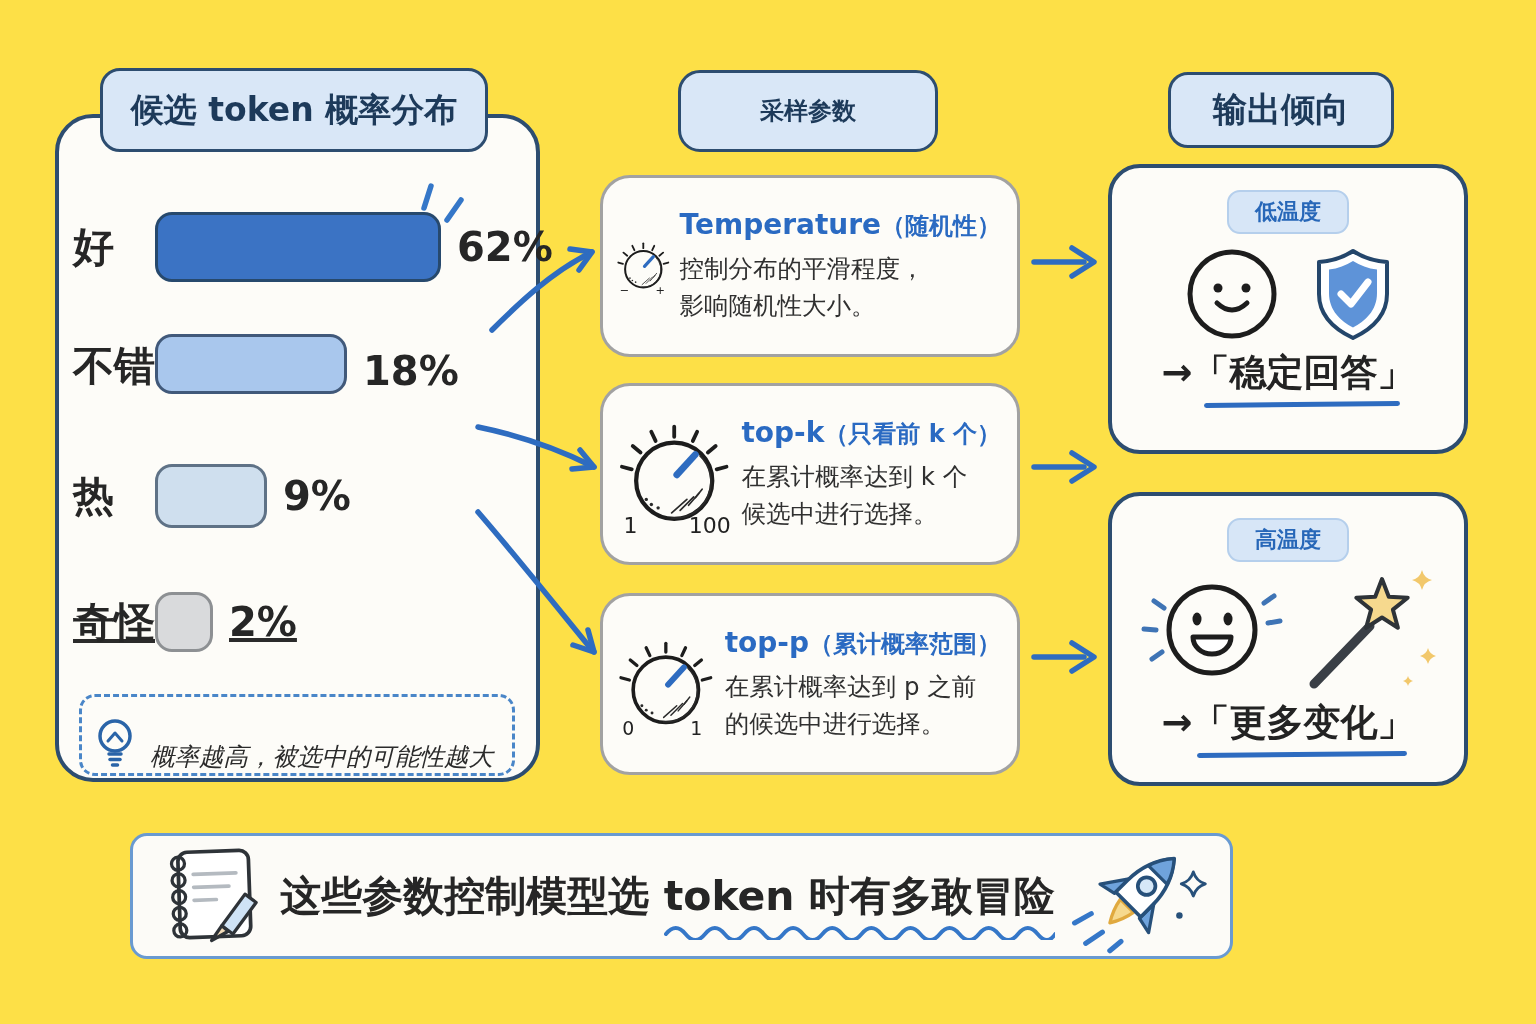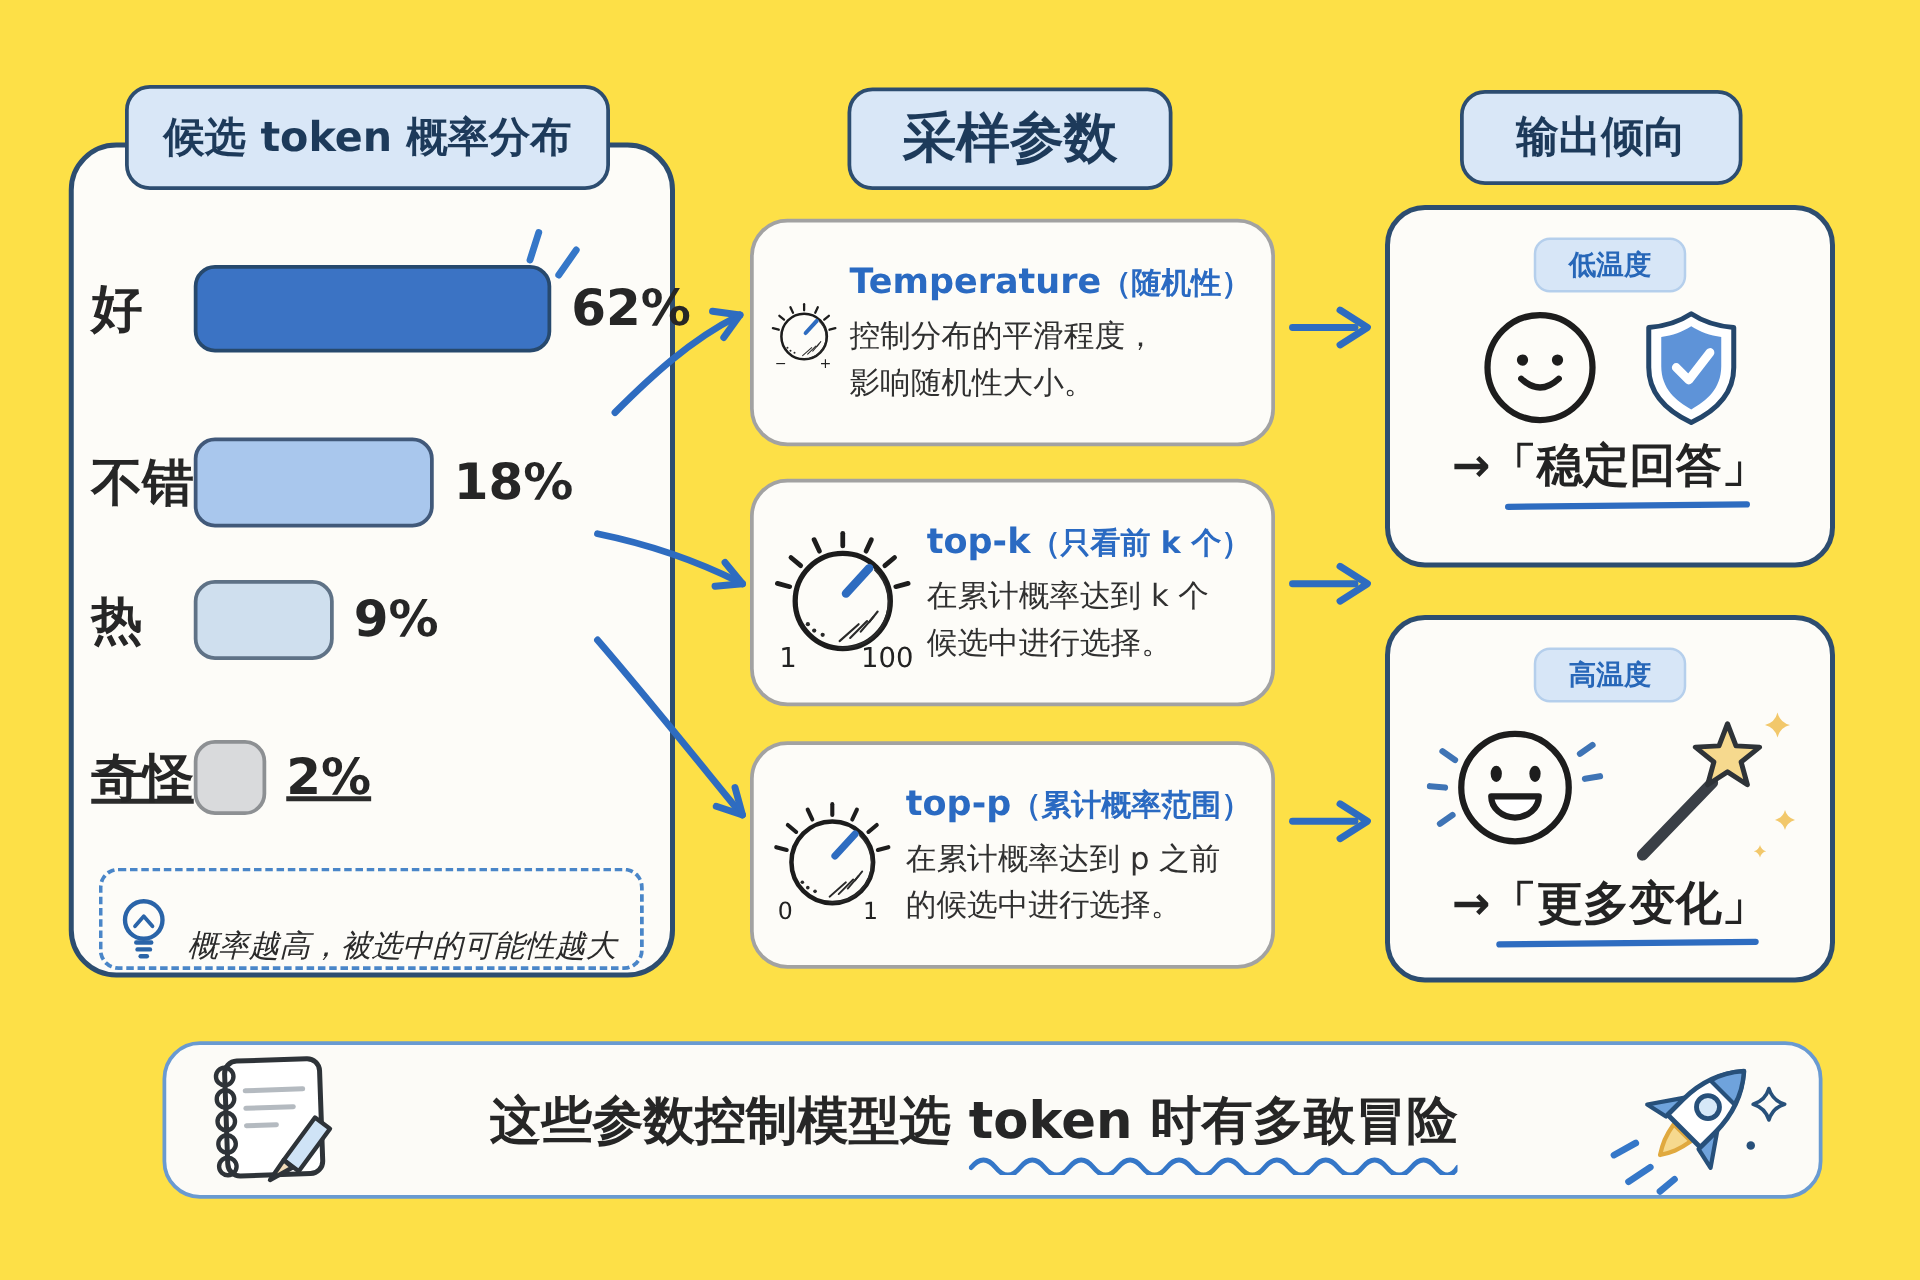--- a/index.html
+++ b/index.html
@@ -25,21 +25,21 @@
   .bar{height:100%;border:3.5px solid;border-radius:17px;box-sizing:border-box;}
   .bar-pct{margin-left:16px;font-size:40px;font-weight:600;color:#262626;white-space:nowrap;}
   .tip-box{
     position:absolute;left:20px;top:576px;width:436px;height:82px;box-sizing:border-box;
     border:3px dashed #4a86c8;border-radius:16px;display:flex;align-items:flex-end;
     padding:0 10px;gap:12px;font-style:italic;
   }
   .tip-text{font-size:24.5px;font-weight:500;color:#2b2b2b;white-space:nowrap;}
   .bar-sparkle{position:absolute;left:360px;top:62px;}
   
-  #mid-title{left:678px;top:70px;width:254px;height:76px;font-size:43px;}
+  #mid-title{left:678px;top:70px;width:254px;height:76px;font-size:24px;border-radius:22px;}
   .card{
     position:absolute;left:600px;width:420px;height:182px;box-sizing:border-box;
     background:#fdfcf8;border:3.5px solid #a2a2a2;border-radius:30px;z-index:1;
     display:flex;align-items:center;padding:0 16px 0 12px;gap:8px;
   }
   #card-temperature{top:175px;}
   #card-topk{top:383px;}
   #card-topp{top:593px;}
   .card-text{flex:1;}
   .card-title{color:#2a6ac2;font-size:28px;font-weight:600;margin-bottom:9px;white-space:nowrap;}
@@ -58,22 +58,22 @@
     margin-top:22px;padding:5px 26px;font-size:22px;font-weight:600;color:#2767b8;
     background:#d7e6f7;border:2.5px solid #b5cfec;border-radius:13px;white-space:nowrap;
   }
   .icons-row{display:flex;align-items:center;justify-content:center;margin-top:8px;gap:26px;}
   #box-high .icons-row{gap:4px;margin-top:2px;}
   .result-wrap{text-align:right;margin-top:2px;}
   .result-text{font-size:37px;font-weight:600;color:#232323;white-space:nowrap;}
   .result-underline{height:5px;background:#2e6cc0;border-radius:3px;margin:4px auto 0;transform:rotate(-0.6deg);}
   
   .footer{
-    position:absolute;left:130px;top:833px;width:1328px;height:126px;box-sizing:border-box;
-    background:#fcfbf7;border:3.5px solid #699ad1;border-radius:30px;z-index:1;
+    position:absolute;left:130px;top:833px;width:1103px;height:126px;box-sizing:border-box;
+    background:#fcfbf7;border:3.5px solid #699ad1;border-radius:17px;z-index:1;
     display:flex;align-items:center;padding:0 22px;gap:14px;
   }
   .footer-text{flex:1;text-align:center;font-size:41px;font-weight:600;color:#262626;white-space:nowrap;}
   .wavy{position:relative;display:inline-block;}
   .wavy>svg{position:absolute;left:0;bottom:-16px;width:100%;height:16px;}
   
   #flow-arrows{position:absolute;left:0;top:0;z-index:3;pointer-events:none;}
 </style>
 </head>
 <body>
@@ -85,21 +85,21 @@
   </div>
 
   <div class="panel-left">
 
     <div class="bar-row" style="top:94px;">
       <span class="bar-label">好</span>
       <div class="bar" style="width: 286px; background-color: rgb(59, 115, 196); border-color: rgb(39, 73, 109);"></div>
       <span class="bar-pct">62%</span>
     </div>
 
-    <div class="bar-row" style="top:232px;height:72px;">
+    <div class="bar-row" style="top:216px;height:60px;align-items:flex-end;">
       <span class="bar-label">不错</span>
       <div class="bar" style="width: 192px; background-color: rgb(169, 199, 237); border-color: rgb(65, 89, 122);"></div>
       <span class="bar-pct">18%</span>
     </div>
 
     <div class="bar-row" style="top:346px;height:64px;">
       <span class="bar-label">热</span>
       <div class="bar" style="width: 112px; background-color: rgb(207, 223, 238); border-color: rgb(95, 114, 134);"></div>
       <span class="bar-pct">9%</span>
     </div>

